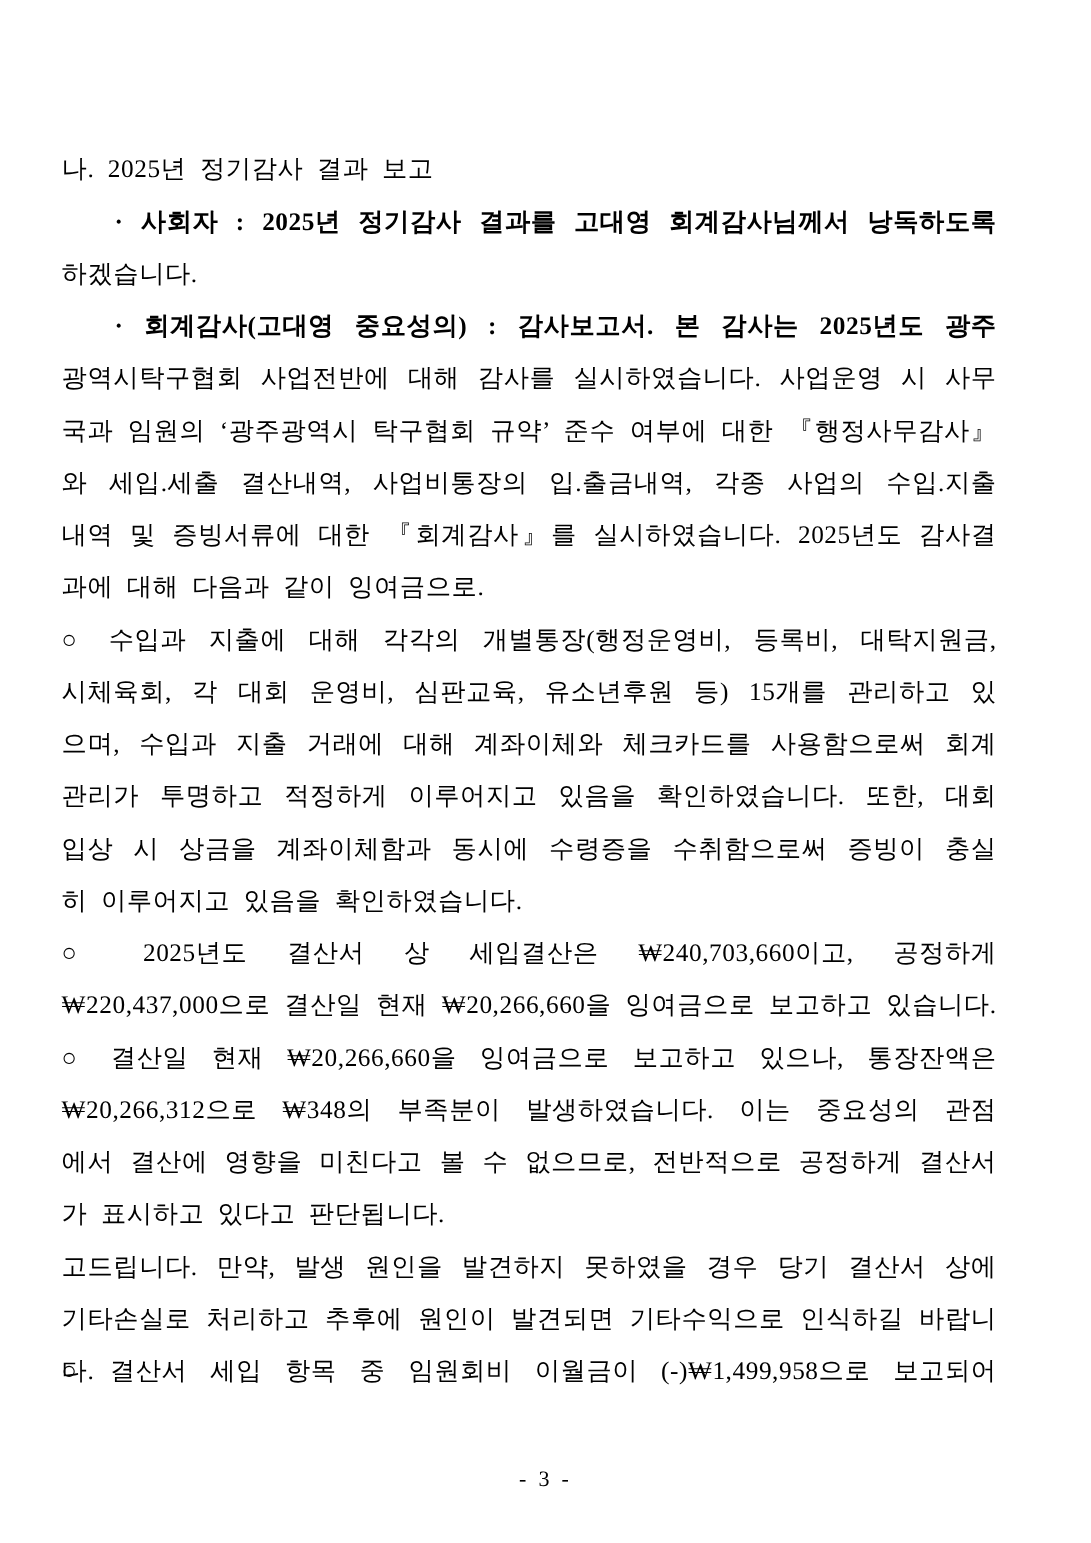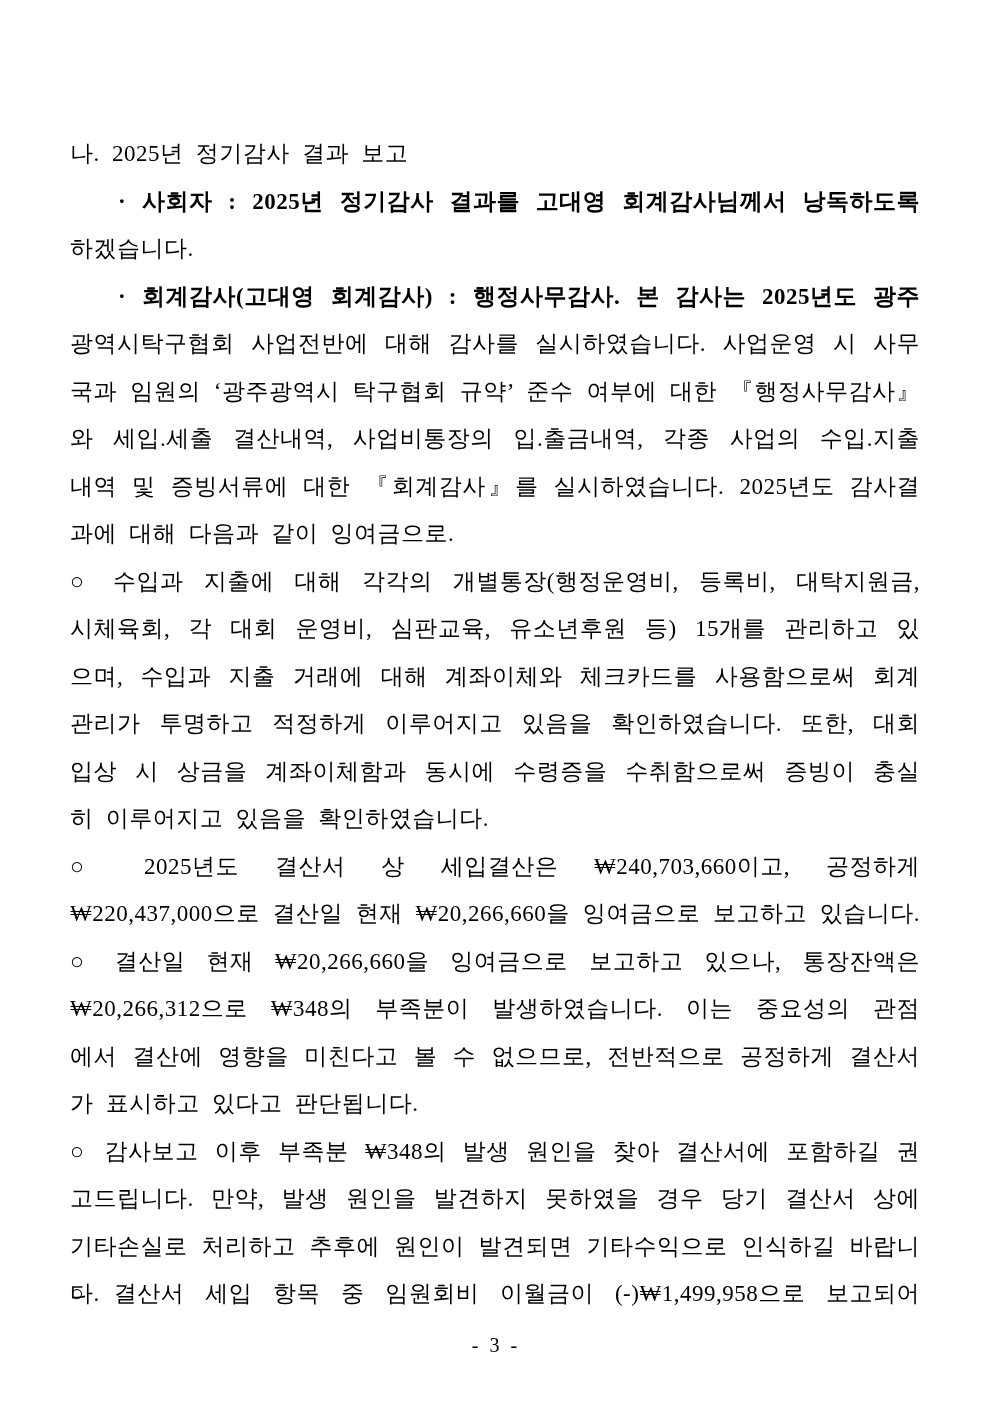--- a/index.html
+++ b/index.html
@@ -10,21 +10,21 @@
   body {
     width: 992px;
     height: 1403px;
     position: relative;
     font-family: "Liberation Serif", "DejaVu Serif", serif;
     color: #000000;
     overflow: hidden;
   }
   .doc-body {
     position: absolute;
-    left: 70px;
+    left: 56px;
     top: 130px;
     width: 850px;
   }
   .doc-line {
     font-size: 23px;
     line-height: 47.5px;
     height: 47.5px;
     white-space: nowrap;
     text-align: left;
     word-spacing: 6px;
@@ -53,37 +53,36 @@
     letter-spacing: 3px;
   }
 </style>
 </head>
 <body>
 
 <div class="doc-body">
   <div class="doc-line">나. 2025년 정기감사 결과 보고</div>
   <div class="doc-line just indent">· 사회자 : 2025년 정기감사 결과를 고대영 회계감사님께서 낭독하도록</div>
   <div class="doc-line">하겠습니다.</div>
-  <div class="doc-line just indent">· 회계감사(고대영 회계감사) : 행정사무감사. 본 감사는 2025년도 광주</div>
+  <div class="doc-line just indent">· 회계감사(고대영 중요성의) : 감사보고서. 본 감사는 2025년도 광주</div>
   <div class="doc-line just">광역시탁구협회 사업전반에 대해 감사를 실시하였습니다. 사업운영 시 사무</div>
   <div class="doc-line just">국과 임원의 ‘광주광역시 탁구협회 규약’ 준수 여부에 대한 『행정사무감사』</div>
   <div class="doc-line just">와 세입.세출 결산내역, 사업비통장의 입.출금내역, 각종 사업의 수입.지출</div>
   <div class="doc-line just">내역 및 증빙서류에 대한 『회계감사』를 실시하였습니다. 2025년도 감사결</div>
   <div class="doc-line">과에 대해 다음과 같이 잉여금으로.</div>
   <div class="doc-line just">○ 수입과 지출에 대해 각각의 개별통장(행정운영비, 등록비, 대탁지원금,</div>
   <div class="doc-line just">시체육회, 각 대회 운영비, 심판교육, 유소년후원 등) 15개를 관리하고 있</div>
   <div class="doc-line just">으며, 수입과 지출 거래에 대해 계좌이체와 체크카드를 사용함으로써 회계</div>
   <div class="doc-line just">관리가 투명하고 적정하게 이루어지고 있음을 확인하였습니다. 또한, 대회</div>
   <div class="doc-line just">입상 시 상금을 계좌이체함과 동시에 수령증을 수취함으로써 증빙이 충실</div>
   <div class="doc-line">히 이루어지고 있음을 확인하였습니다.</div>
   <div class="doc-line just">○ 2025년도 결산서 상 세입결산은 ₩240,703,660이고, 공정하게</div>
   <div class="doc-line just">₩220,437,000으로 결산일 현재 ₩20,266,660을 잉여금으로 보고하고 있습니다.</div>
   <div class="doc-line just">○ 결산일 현재 ₩20,266,660을 잉여금으로 보고하고 있으나, 통장잔액은</div>
   <div class="doc-line just">₩20,266,312으로 ₩348의 부족분이 발생하였습니다. 이는 중요성의 관점</div>
   <div class="doc-line just">에서 결산에 영향을 미친다고 볼 수 없으므로, 전반적으로 공정하게 결산서</div>
   <div class="doc-line">가 표시하고 있다고 판단됩니다.</div>
-  <div class="doc-line just">○ 감사보고 이후 부족분 ₩348의 발생 원인을 찾아 결산서에 포함하길 권</div>
   <div class="doc-line just">고드립니다. 만약, 발생 원인을 발견하지 못하였을 경우 당기 결산서 상에</div>
   <div class="doc-line just">기타손실로 처리하고 추후에 원인이 발견되면 기타수익으로 인식하길 바랍니다.</div>
   <div class="doc-line just">○ 결산서 세입 항목 중 임원회비 이월금이 (-)₩1,499,958으로 보고되어</div>
 </div>
 
 <div class="page-footer">- 3 -</div>
 
 </body></html>

